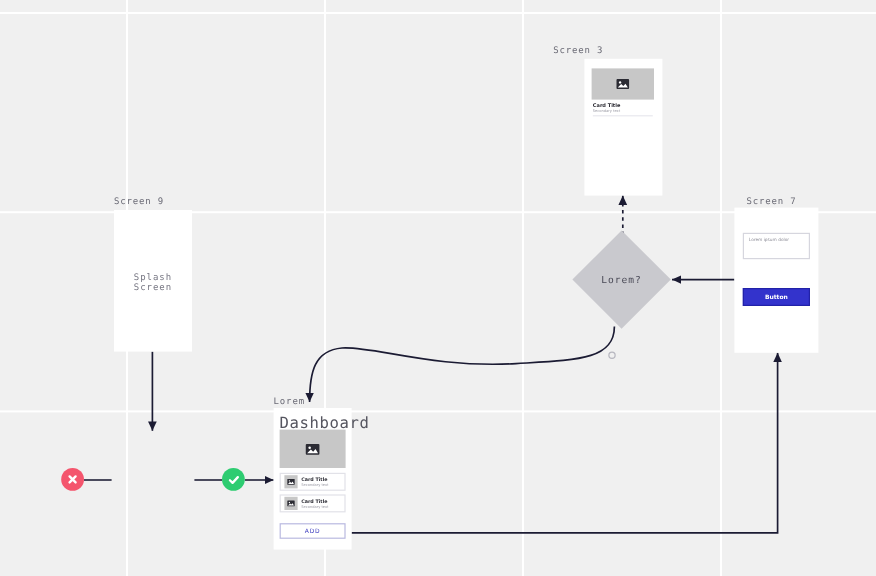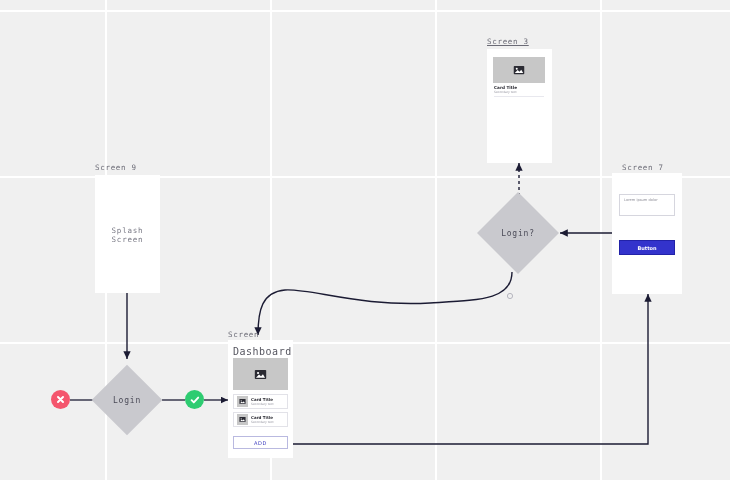--- a/index.html
+++ b/index.html
@@ -76,21 +76,21 @@
     width: 100%;
     text-align: center;
     font-family: "DejaVu Sans Mono", monospace;
     font-size: 7.5px;
     letter-spacing: 0.8px;
     color: #777783;
   }
   .dash-title {
     position: absolute;
     font-family: "DejaVu Sans Mono", monospace;
-    font-size: 10px;
+    font-size: 13px;
     letter-spacing: 0.5px;
     color: #55555f;
   }
   .img-ph {
     position: absolute;
     background: #c7c7c7;
     display: flex;
     align-items: center;
     justify-content: center;
   }
@@ -221,38 +221,34 @@
     <circle cx="510" cy="296" r="2.6" fill="none" stroke="#b6b6bf" stroke-width="1"></circle>
 
     <path d="M293,444 L648,444 L648,294" stroke="#1b1b33" stroke-width="1.4" fill="none" marker-end="url(#arrow)"></path>
   </svg>
 
   <div class="node-label" style="left:95px; top:163px;">Screen 9</div>
   <div class="screen" style="left:95px; top:175px; width:65px; height:118px;">
     <div class="splash-text" style="top:51px;">Splash Screen</div>
   </div>
 
-  <div class="diamond-wrap" style="left:102px; top:375px; width:50px; height:50px;">
-    <div class="diamond"></div>
-    <div class="diamond-text">Login</div>
-  </div>
 
   <div class="badge" style="left:51px; top:390px; background:#f4556d;">
     <svg width="11" height="11" viewBox="0 0 11 11">
       <path d="M3,3 L8,8 M8,3 L3,8" stroke="#ffffff" stroke-width="2" stroke-linecap="round"></path>
     </svg>
   </div>
 
   <div class="badge" style="left:185px; top:390px; background:#2ecc71;">
     <svg width="12" height="12" viewBox="0 0 12 12">
       <path d="M2.6,6.2 L4.8,8.4 L9.2,3.6" stroke="#ffffff" stroke-width="1.9" fill="none" stroke-linecap="round" stroke-linejoin="round"></path>
     </svg>
   </div>
 
-  <div class="node-label" style="left:228px; top:330px;">Screen</div>
+  <div class="node-label" style="left:228px; top:330px;">Lorem</div>
   <div class="screen" style="left:228px; top:340px; width:65px; height:118px;">
 
     <div class="dash-title" style="left:5px; top:6px;">Dashboard</div>
 
     <div class="img-ph" style="left:5px; top:18px; width:55px; height:32px;">
       <svg width="13" height="13" viewBox="0 0 16 16">
         <rect x="1" y="2.5" width="14" height="11" rx="1" fill="#2b2b33"></rect>
         <circle cx="5" cy="6.2" r="1.3" fill="#ffffff"></circle>
         <path d="M2.4,12 L6.2,8 L8.6,10.3 L11,7.6 L13.6,12 z" fill="#ffffff"></path>
       </svg>
@@ -284,24 +280,24 @@
         <div class="card-title">Card Title</div>
         <div class="card-sub">Secondary text</div>
       </div>
     </div>
 
     <div class="add-btn" style="left:5px; top:96px; width:55px; height:13px;">ADD</div>
   </div>
 
   <div class="diamond-wrap" style="left:489px; top:204px; width:58px; height:58px;">
     <div class="diamond"></div>
-    <div class="diamond-text">Login?</div>
-  </div>
-
-  <div class="node-label" style="left:487px; top:37px;text-decoration:underline;">Screen 3</div>
+    <div class="diamond-text">Lorem?</div>
+  </div>
+
+  <div class="node-label" style="left:461px; top:37px;">Screen 3</div>
   <div class="screen" style="left:487px; top:49px; width:65px; height:114px;">
 
     <div class="big-card" style="left:6px; top:8px; width:52px; height:40px;">
       <div class="img-ph" style="left:0; top:0; width:52px; height:26px;">
         <svg width="12" height="12" viewBox="0 0 16 16">
           <rect x="1" y="2.5" width="14" height="11" rx="1" fill="#2b2b33"></rect>
           <circle cx="5" cy="6.2" r="1.3" fill="#ffffff"></circle>
           <path d="M2.4,12 L6.2,8 L8.6,10.3 L11,7.6 L13.6,12 z" fill="#ffffff"></path>
         </svg>
       </div>

